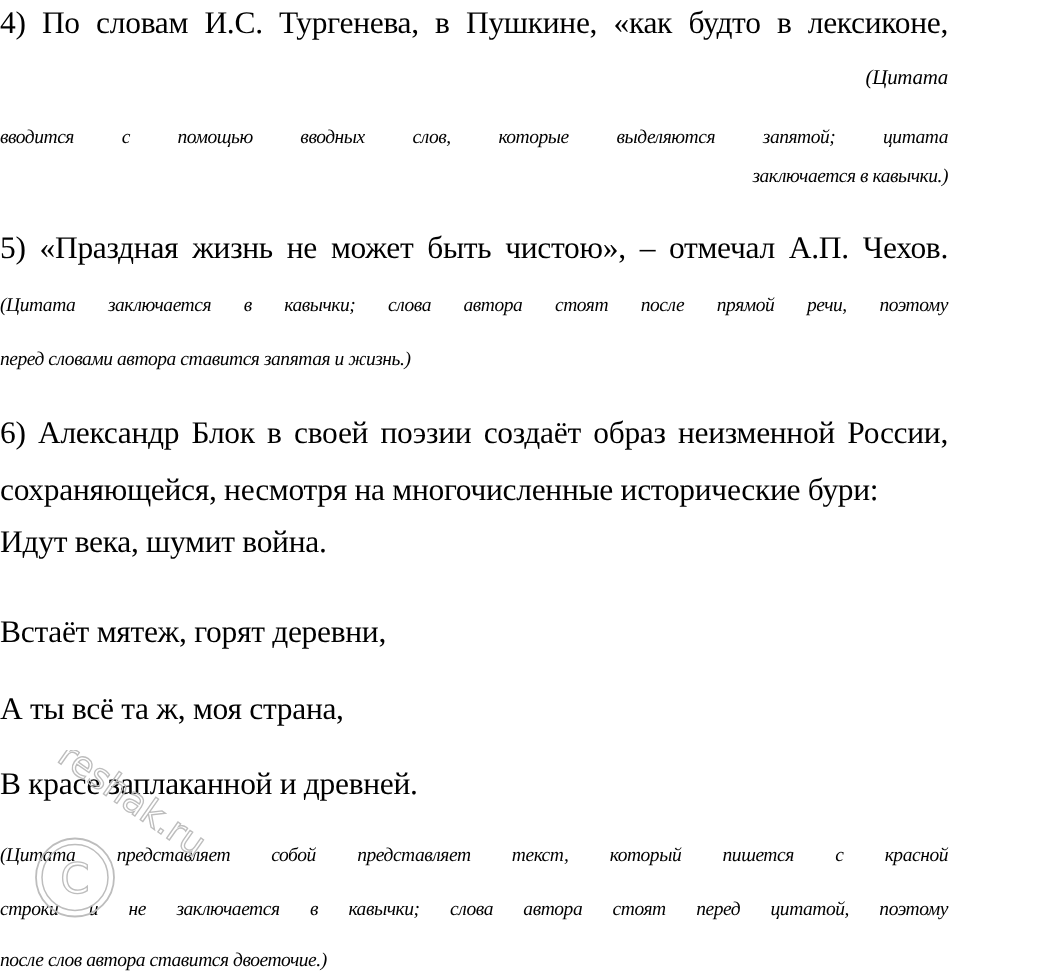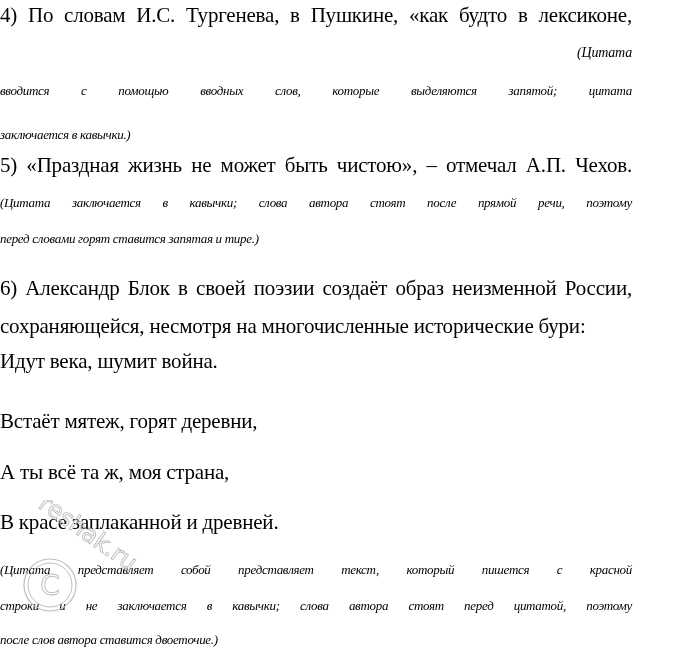--- a/index.html
+++ b/index.html
@@ -55,25 +55,25 @@
 </head>
 <body>
 
 <div class="page">
 
   <div class="line justify" style="top:2px;">4) По словам И.С. Тургенева, в Пушкине, «как будто в лексиконе,</div>
   <div class="line" style="top:40px;">
     <span class="note-inline" style="float:right;">(Цитата</span>
   </div>
   <div class="line note justify" style="top:78px;">вводится с помощью вводных слов, которые выделяются запятой; цитата</div>
-  <div class="line note" style="top:122px;">заключается в кавычки.)</div>
+  <div class="line note" style="top:104px;text-align:right;">заключается в кавычки.)</div>
 
   <div class="line justify" style="top:152px;">5) «Праздная жизнь не может быть чистою», – отмечал А.П. Чехов.</div>
   <div class="line note justify" style="top:190px;">(Цитата заключается в кавычки; слова автора стоят после прямой речи, поэтому</div>
-  <div class="line note" style="top:226px;">перед словами горят ставится запятая и тире.)</div>
+  <div class="line note" style="top:226px;">перед словами автора ставится запятая и жизнь.)</div>
 
   <div class="line justify" style="top:275px;">6) Александр Блок в своей поэзии создаёт образ неизменной России,</div>
   <div class="line" style="top:313px;">сохраняющейся, несмотря на многочисленные исторические бури:</div>
 
   <div class="line" style="top:348px;">Идут века, шумит война.</div>
   <div class="line" style="top:408px;">Встаёт мятеж, горят деревни,</div>
   <div class="line" style="top:459px;">А ты всё та ж, моя страна,</div>
   <div class="line" style="top:509px;">В красе заплаканной и древней.</div>
 
   <div class="line note justify" style="top:557px;">(Цитата представляет собой представляет текст, который пишется с красной</div>

